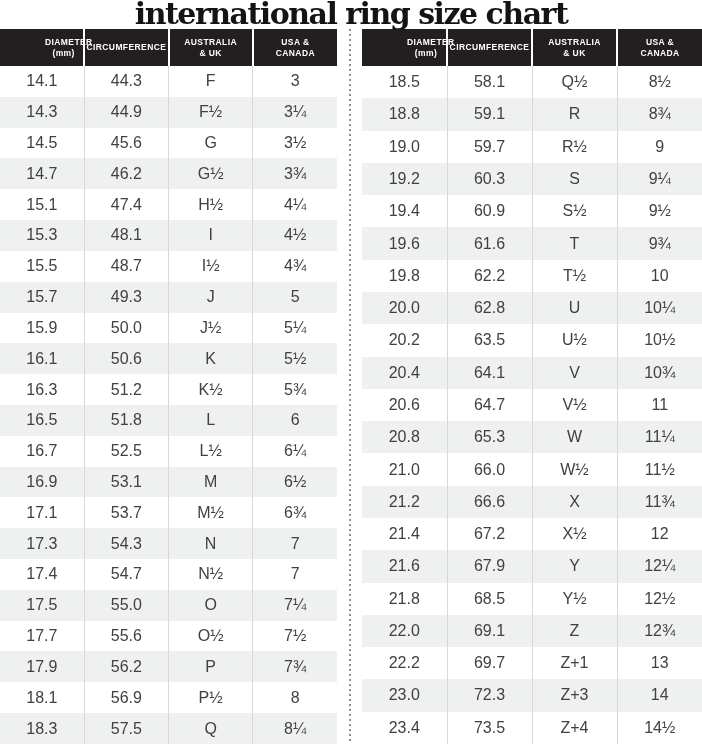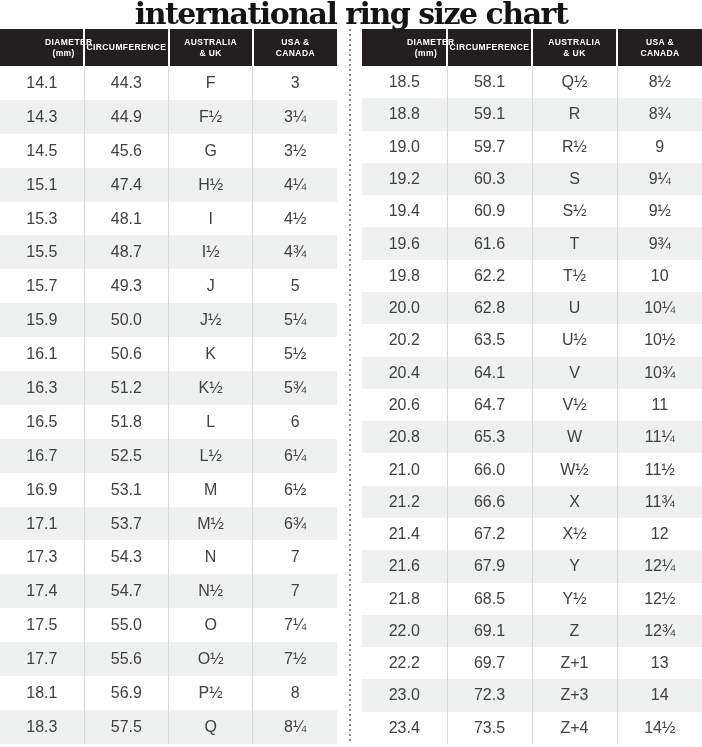--- a/index.html
+++ b/index.html
@@ -107,20 +107,26 @@
             <td>F½</td>
             <td>3¼</td>
           </tr>
           <tr>
             <td>14.5</td>
             <td>45.6</td>
             <td>G</td>
             <td>3½</td>
           </tr>
           <tr>
+            <td>14.7</td>
+            <td>46.2</td>
+            <td>G½</td>
+            <td>3¾</td>
+          </tr>
+          <tr>
             <td>15.1</td>
             <td>47.4</td>
             <td>H½</td>
             <td>4¼</td>
           </tr>
           <tr>
             <td>15.3</td>
             <td>48.1</td>
             <td>I</td>
             <td>4½</td>
@@ -195,20 +201,26 @@
             <td>17.5</td>
             <td>55.0</td>
             <td>O</td>
             <td>7¼</td>
           </tr>
           <tr>
             <td>17.7</td>
             <td>55.6</td>
             <td>O½</td>
             <td>7½</td>
+          </tr>
+          <tr>
+            <td>17.9</td>
+            <td>56.2</td>
+            <td>P</td>
+            <td>7¾</td>
           </tr>
           <tr>
             <td>18.1</td>
             <td>56.9</td>
             <td>P½</td>
             <td>8</td>
           </tr>
           <tr>
             <td>18.3</td>
             <td>57.5</td>

